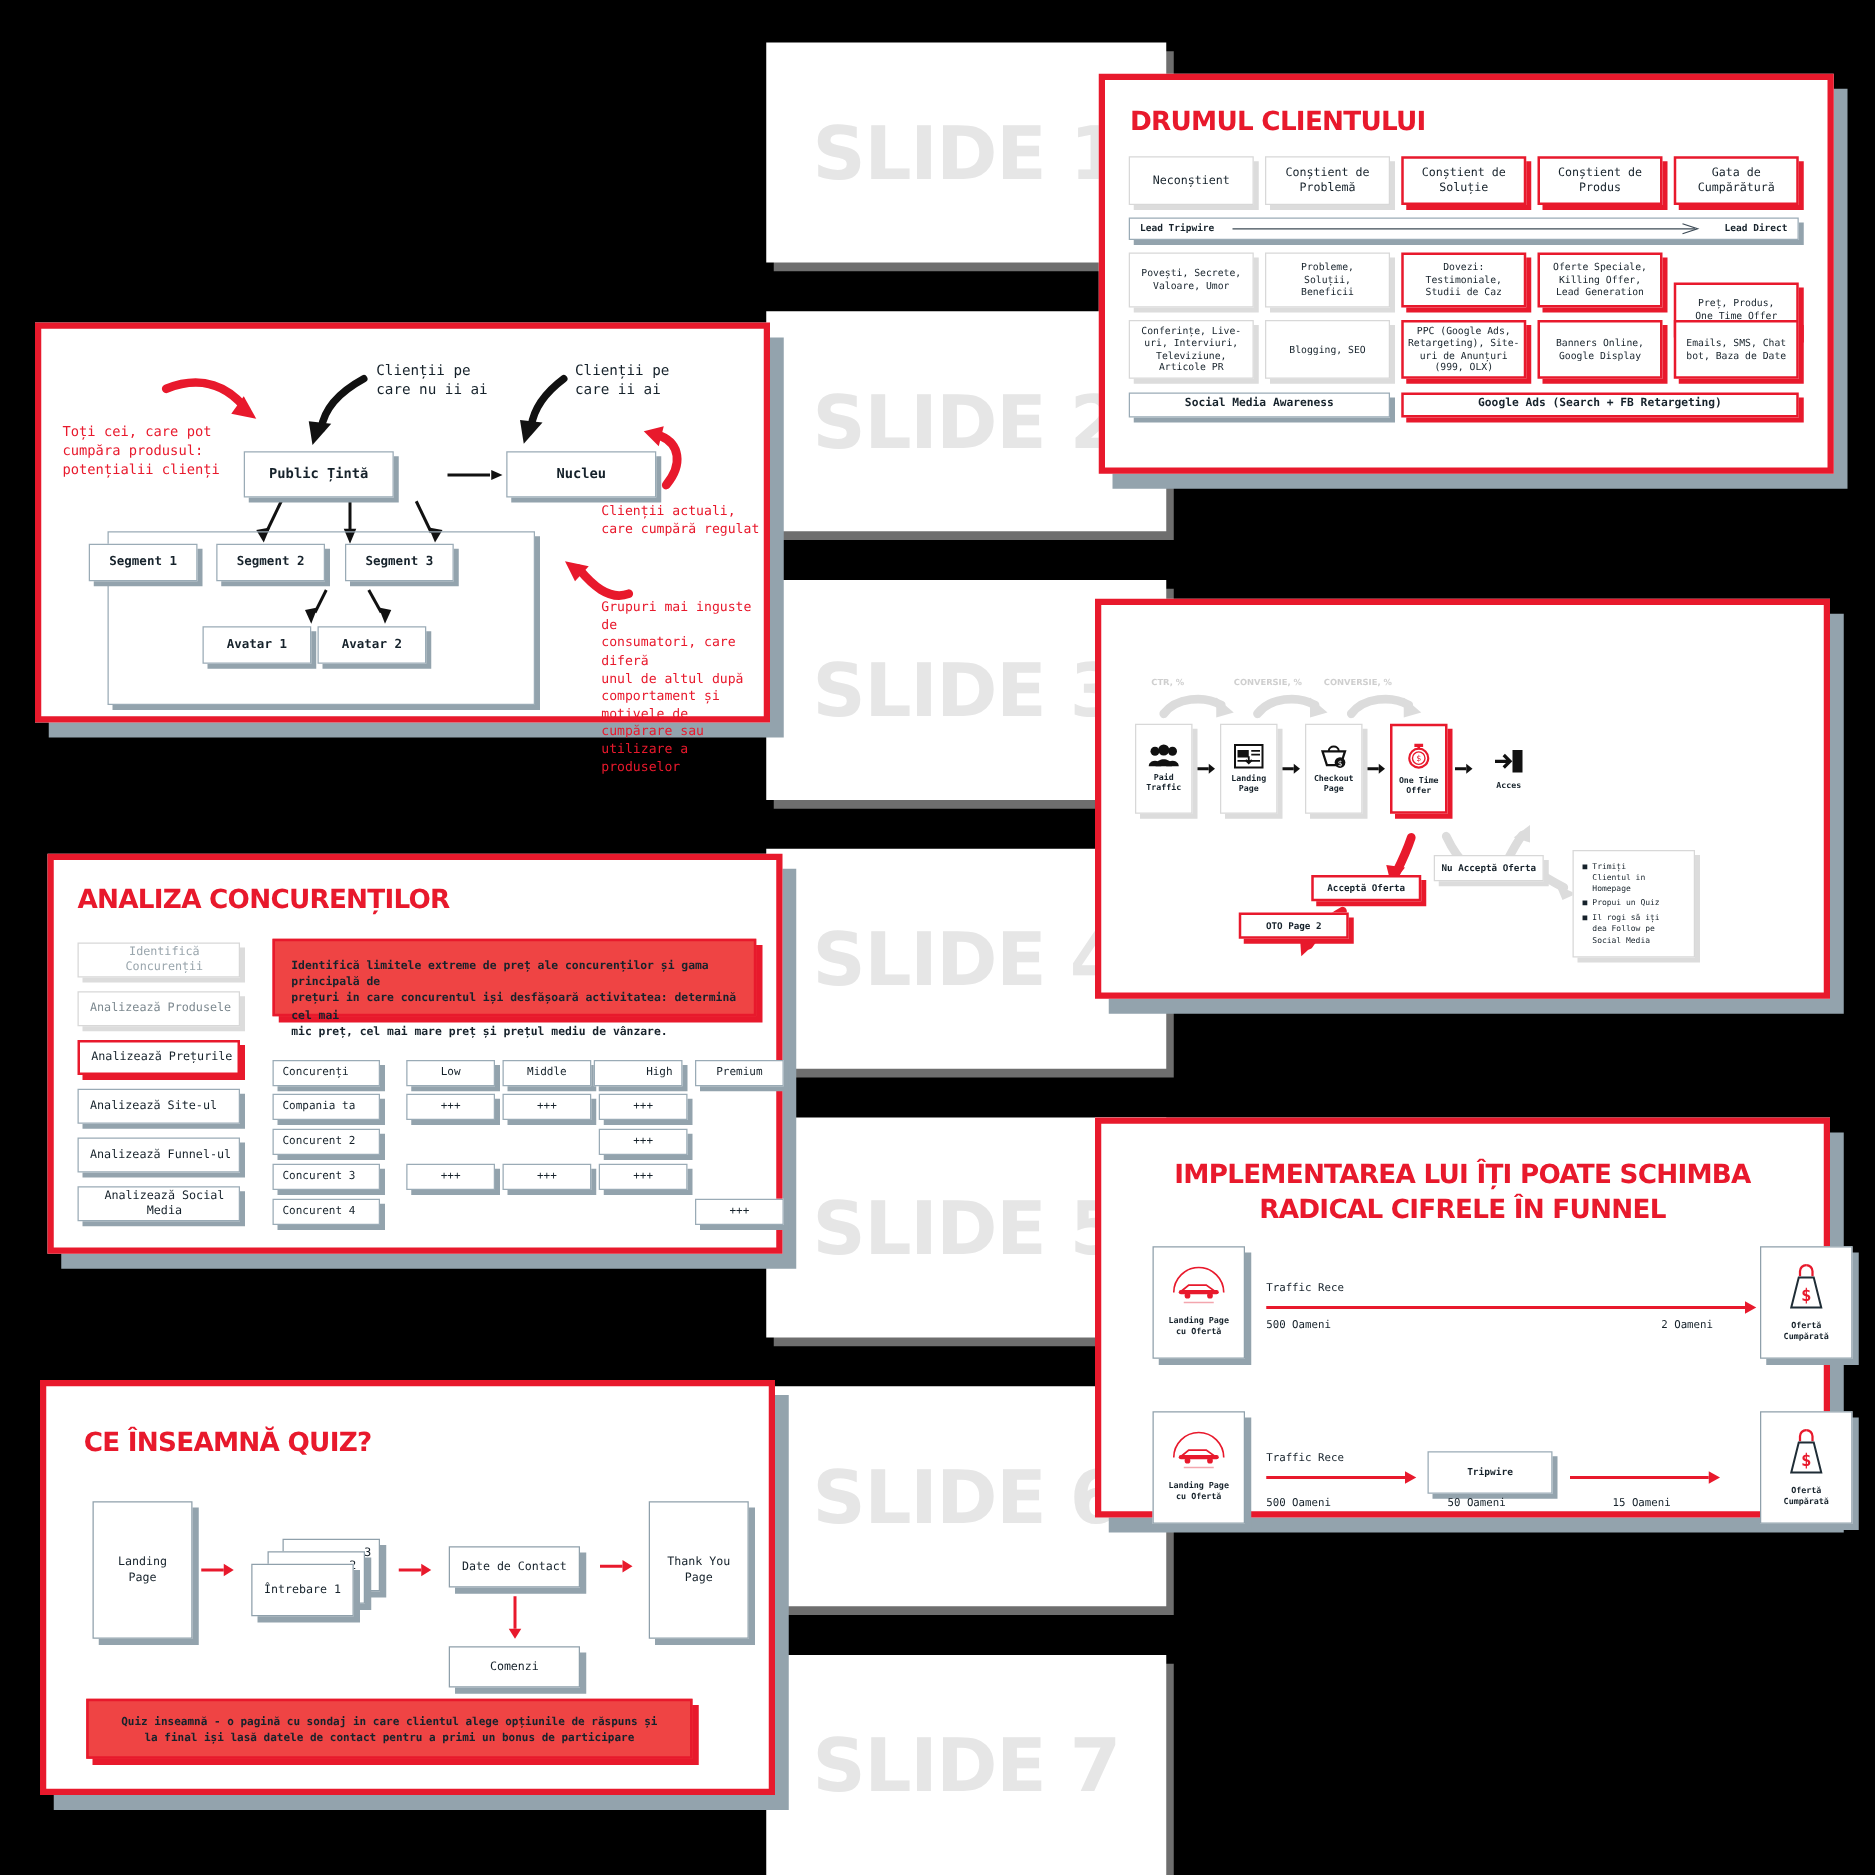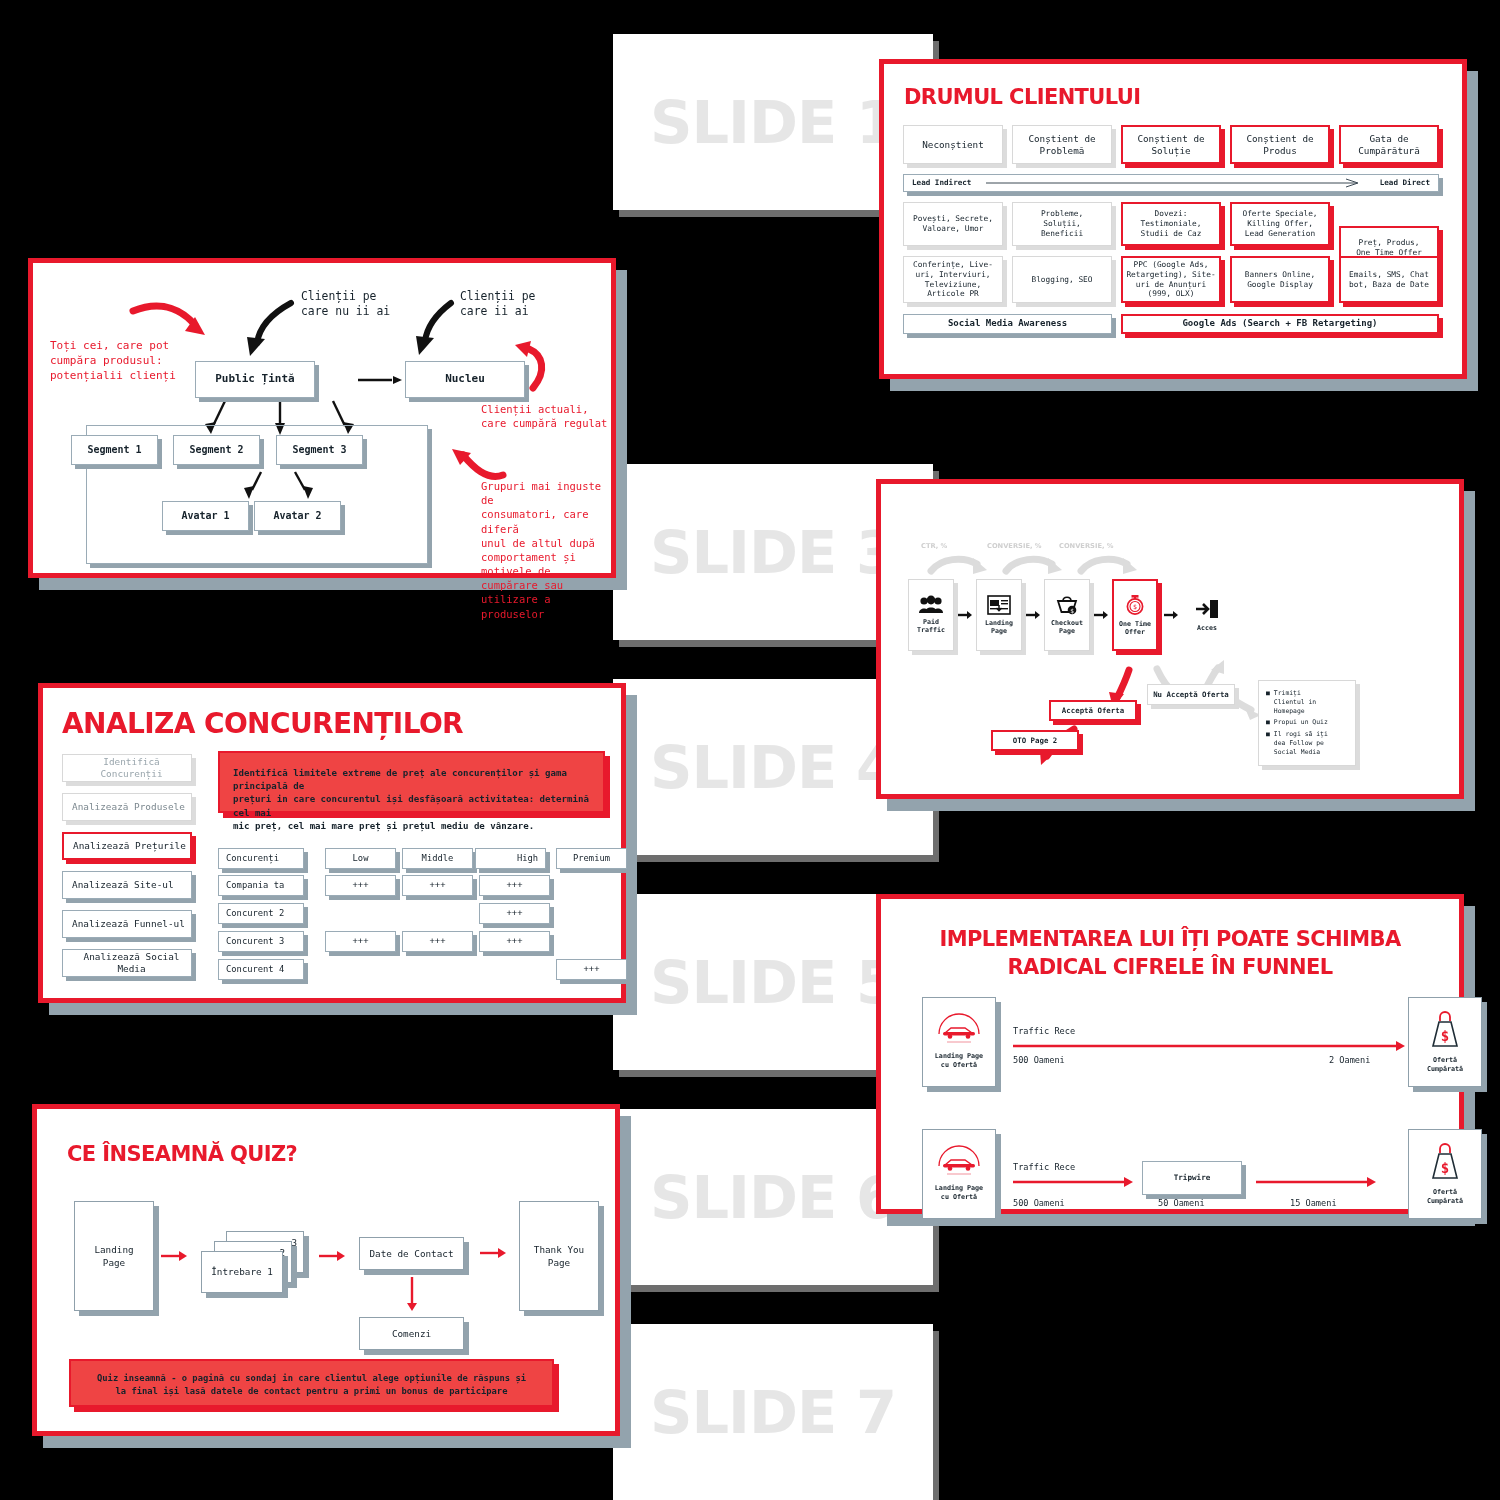--- a/index.html
+++ b/index.html
@@ -39,20 +39,23 @@
       text-align:center;line-height:1.4;color:#16222b;}
 </style>
 </head>
 <body>
 
 <div class="stage">
 
   <div class="ph" style="left:613px;top:34px;width:320px;height:176px;">
     <div class="phlabel">SLIDE 1</div>
   </div>
+  <div class="ph" style="left:613px;top:249px;width:320px;height:176px;">
+    <div class="phlabel">SLIDE 2</div>
+  </div>
   <div class="ph" style="left:613px;top:464px;width:320px;height:176px;">
     <div class="phlabel">SLIDE 3</div>
   </div>
   <div class="ph" style="left:613px;top:679px;width:320px;height:176px;">
     <div class="phlabel">SLIDE 4</div>
   </div>
   <div class="ph" style="left:613px;top:894px;width:320px;height:176px;">
     <div class="phlabel">SLIDE 5</div>
   </div>
   <div class="ph" style="left:613px;top:1109px;width:320px;height:176px;">
@@ -70,21 +73,21 @@
       <div class="gb plain" style="left:128px;top:61px;width:100px;height:39px;font-size:9.3px;white-space:pre-line;">Conștient de
 Problemă</div>
       <div class="gb red" style="left:237px;top:61px;width:100px;height:39px;font-size:9.3px;white-space:pre-line;">Conștient de
 Soluție</div>
       <div class="gb red" style="left:346px;top:61px;width:100px;height:39px;font-size:9.3px;white-space:pre-line;">Conștient de
 Produs</div>
       <div class="gb red" style="left:455px;top:61px;width:100px;height:39px;font-size:9.3px;white-space:pre-line;">Gata de
 Cumpărătură</div>
 
       <div class="gb" style="left:19px;top:110px;width:536px;height:18px;justify-content:space-between;padding:0 8px;">
-        <span style="font-size:7.6px;font-weight:bold;">Lead Indirect</span>
+        <span style="font-size:7.6px;font-weight:bold;">Lead Tripwire</span>
         <svg width="380" height="10" viewBox="0 0 380 10" style="position:relative;">
           <line x1="0" y1="5" x2="370" y2="5" stroke="#3c4a55" stroke-width="1"></line>
           <polyline points="360,1 372,5 360,9" fill="none" stroke="#3c4a55" stroke-width="1"></polyline>
         </svg>
         <span style="font-size:7.6px;font-weight:bold;">Lead Direct</span>
       </div>
 
       <div class="gb plain" style="left:19px;top:138px;width:100px;height:44px;font-size:7.8px;white-space:pre-line;">Povești, Secrete,
 Valoare, Umor</div>
       <div class="gb plain" style="left:128px;top:138px;width:100px;height:44px;font-size:7.8px;white-space:pre-line;">Probleme,
@@ -175,21 +178,21 @@
       <div class="gb" style="left:140px;top:172px;width:87px;height:30px;font-size:10px;font-weight:bold;">Segment 2</div>
       <div class="gb" style="left:243px;top:172px;width:87px;height:30px;font-size:10px;font-weight:bold;">Segment 3</div>
 
       <div class="gb" style="left:129px;top:238px;width:87px;height:30px;font-size:10px;font-weight:bold;">Avatar 1</div>
       <div class="gb" style="left:221px;top:238px;width:87px;height:30px;font-size:10px;font-weight:bold;">Avatar 2</div>
     </div>
   </div>
 
   <div class="slide" style="left:38px;top:683px;width:588px;height:320px;">
     <div class="inner">
-      <div class="stitle" style="position:absolute;left:19px;top:19px;font-size:28px;">ANALIZA CONCURENȚILOR</div>
+      <div class="stitle" style="position:absolute;left:19px;top:19px;font-size:21px;">ANALIZA CONCURENȚILOR</div>
 
       <div class="gb plain" style="left:19px;top:66px;width:130px;height:28px;font-size:9.4px;justify-content:flex-start;padding-left:9px;color:#9aa6ad;">Identifică Concurenții</div>
       <div class="gb plain" style="left:19px;top:105px;width:130px;height:28px;font-size:9.4px;justify-content:flex-start;padding-left:9px;color:#7c888f;">Analizează Produsele</div>
       <div class="gb red" style="left:19px;top:144px;width:130px;height:28px;font-size:9.4px;justify-content:flex-start;padding-left:9px;">Analizează Prețurile</div>
       <div class="gb" style="left:19px;top:183px;width:130px;height:28px;font-size:9.4px;justify-content:flex-start;padding-left:9px;">Analizează Site-ul</div>
       <div class="gb" style="left:19px;top:222px;width:130px;height:28px;font-size:9.4px;justify-content:flex-start;padding-left:9px;">Analizează Funnel-ul</div>
       <div class="gb" style="left:19px;top:261px;width:130px;height:28px;font-size:9.4px;justify-content:flex-start;padding-left:9px;">Analizează Social Media</div>
 
       <div class="rb" style="left:175px;top:63px;width:387px;height:62px;font-size:9.1px;white-space:pre-line;padding:14px 0 0 13px;box-sizing:border-box;font-weight:bold;">Identifică limitele extreme de preț ale concurenților și gama principală de
 prețuri in care concurentul iși desfășoară activitatea: determină cel mai

